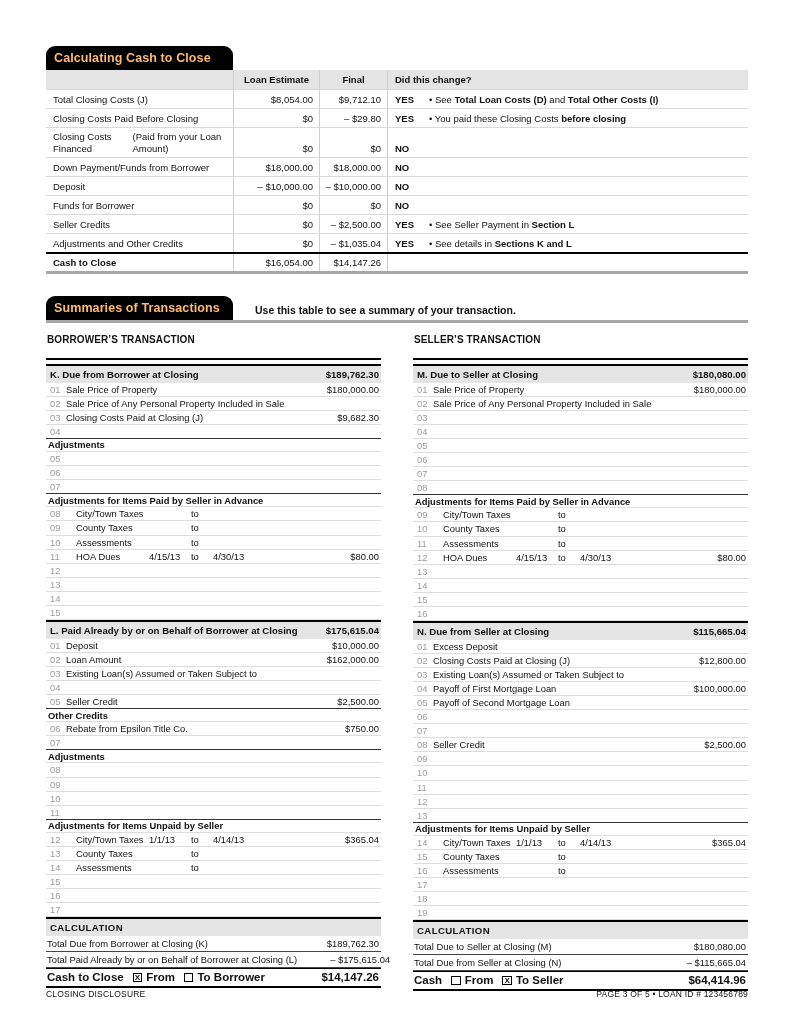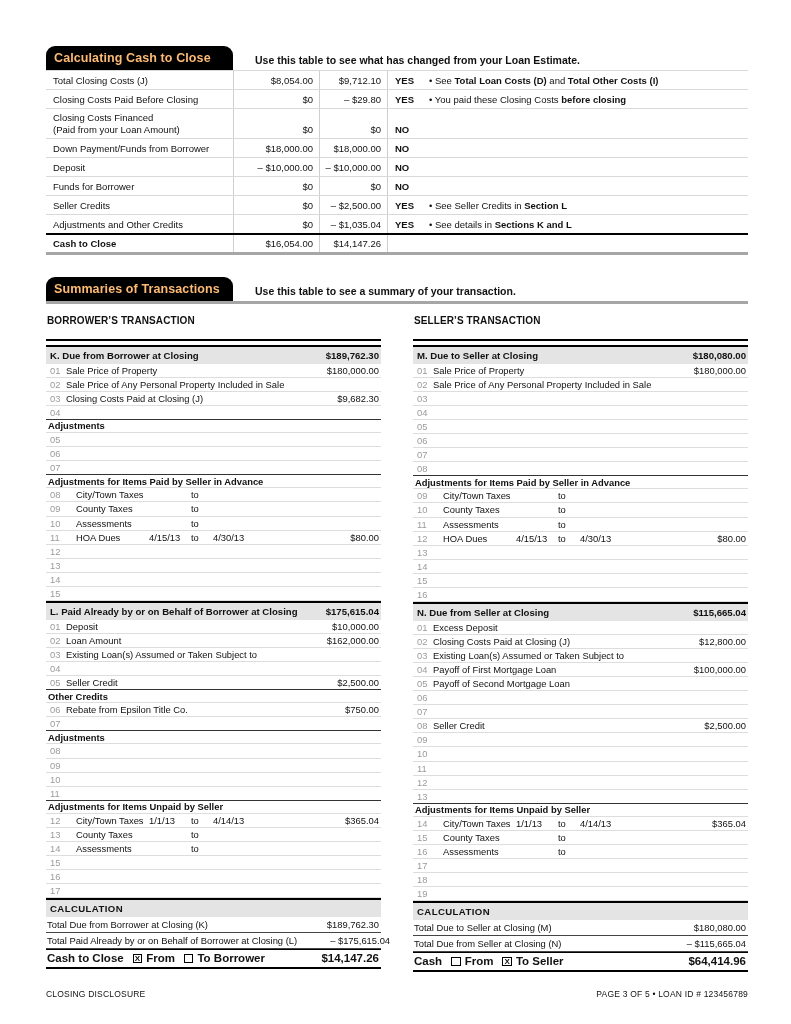--- a/index.html
+++ b/index.html
@@ -24,21 +24,21 @@
 
   
   .ctc-table { width: 702px; border-bottom: 3px solid #a6a6a6; font-size: 9.5px; }
   .ctc-row { display: flex; align-items: stretch; min-height: 19px; border-top: 1px solid #d9d9d9; }
   .ctc-row.head { background: #e4e4e4; border-top: none; font-weight: bold; }
   .ctc-row.tall { min-height: 30px; }
   .ctc-row.total { border-top: 2px solid #000; }
   .ctc-row.total .lbl { font-weight: bold; }
   .c { display: flex; align-items: center; }
   .c.lbl { width: 187px; padding-left: 7px; }
-  .c.lbl .stack { display: flex; flex-direction: column; line-height: 11.5px; }
+  .c.lbl .stack { display: flex; flex-direction: row; line-height: 11.5px; }
   .c.vle { width: 86px; justify-content: flex-end; padding-right: 6px; border-left: 1px solid #cfcfcf; }
   .c.vfi { width: 68px; justify-content: flex-end; padding-right: 6px; border-left: 1px solid #cfcfcf; }
   .head .c.vle, .head .c.vfi { justify-content: center; padding-right: 0; }
   .c.chg { flex: 1; border-left: 1px solid #cfcfcf; padding-left: 7px; }
   .tall .c { align-items: flex-end; padding-bottom: 3px; }
   .yn { font-weight: bold; width: 34px; flex: none; }
   .note .b { font-weight: bold; }
 
   
   .summaries { margin-top: 22px; }
@@ -83,23 +83,28 @@
   }
 </style>
 </head>
 <body>
 
 <div class="content">
 
   <section>
     <div class="tabrow">
       <div class="tab">Calculating Cash to Close</div>
-      <div class="tab-sub">Use this table to see what has changed from your Loan Estimate.</div>
     </div>
     <div class="ctc-table">
+      <div class="ctc-row head">
+        <div class="c lbl"></div>
+        <div class="c vle">Loan Estimate</div>
+        <div class="c vfi">Final</div>
+        <div class="c chg">Did this change?</div>
+      </div>
       <div id="ctc-body">
           <div class="ctc-row">
             <div class="c lbl">Total Closing Costs (J)</div>
             <div class="c vle">$8,054.00</div>
             <div class="c vfi">$9,712.10</div>
             <div class="c chg">
               <span class="yn">YES</span>
               <span class="note"><span>• See </span><span class="b">Total Loan Costs (D)</span><span> and </span><span class="b">Total Other Costs (I)</span></span>
             </div>
           </div>
@@ -148,21 +153,21 @@
             <div class="c chg">
               <span class="yn">NO</span>
             </div>
           </div>
           <div class="ctc-row">
             <div class="c lbl">Seller Credits</div>
             <div class="c vle">$0</div>
             <div class="c vfi">– $2,500.00</div>
             <div class="c chg">
               <span class="yn">YES</span>
-              <span class="note"><span>• See Seller Credits in </span><span class="b">Section L</span></span>
+              <span class="note"><span>• See Seller Payment in </span><span class="b">Section L</span></span>
             </div>
           </div>
           <div class="ctc-row">
             <div class="c lbl">Adjustments and Other Credits</div>
             <div class="c vle">$0</div>
             <div class="c vfi">– $1,035.04</div>
             <div class="c chg">
               <span class="yn">YES</span>
               <span class="note"><span>• See details in </span><span class="b">Sections K and L</span></span>
             </div>

